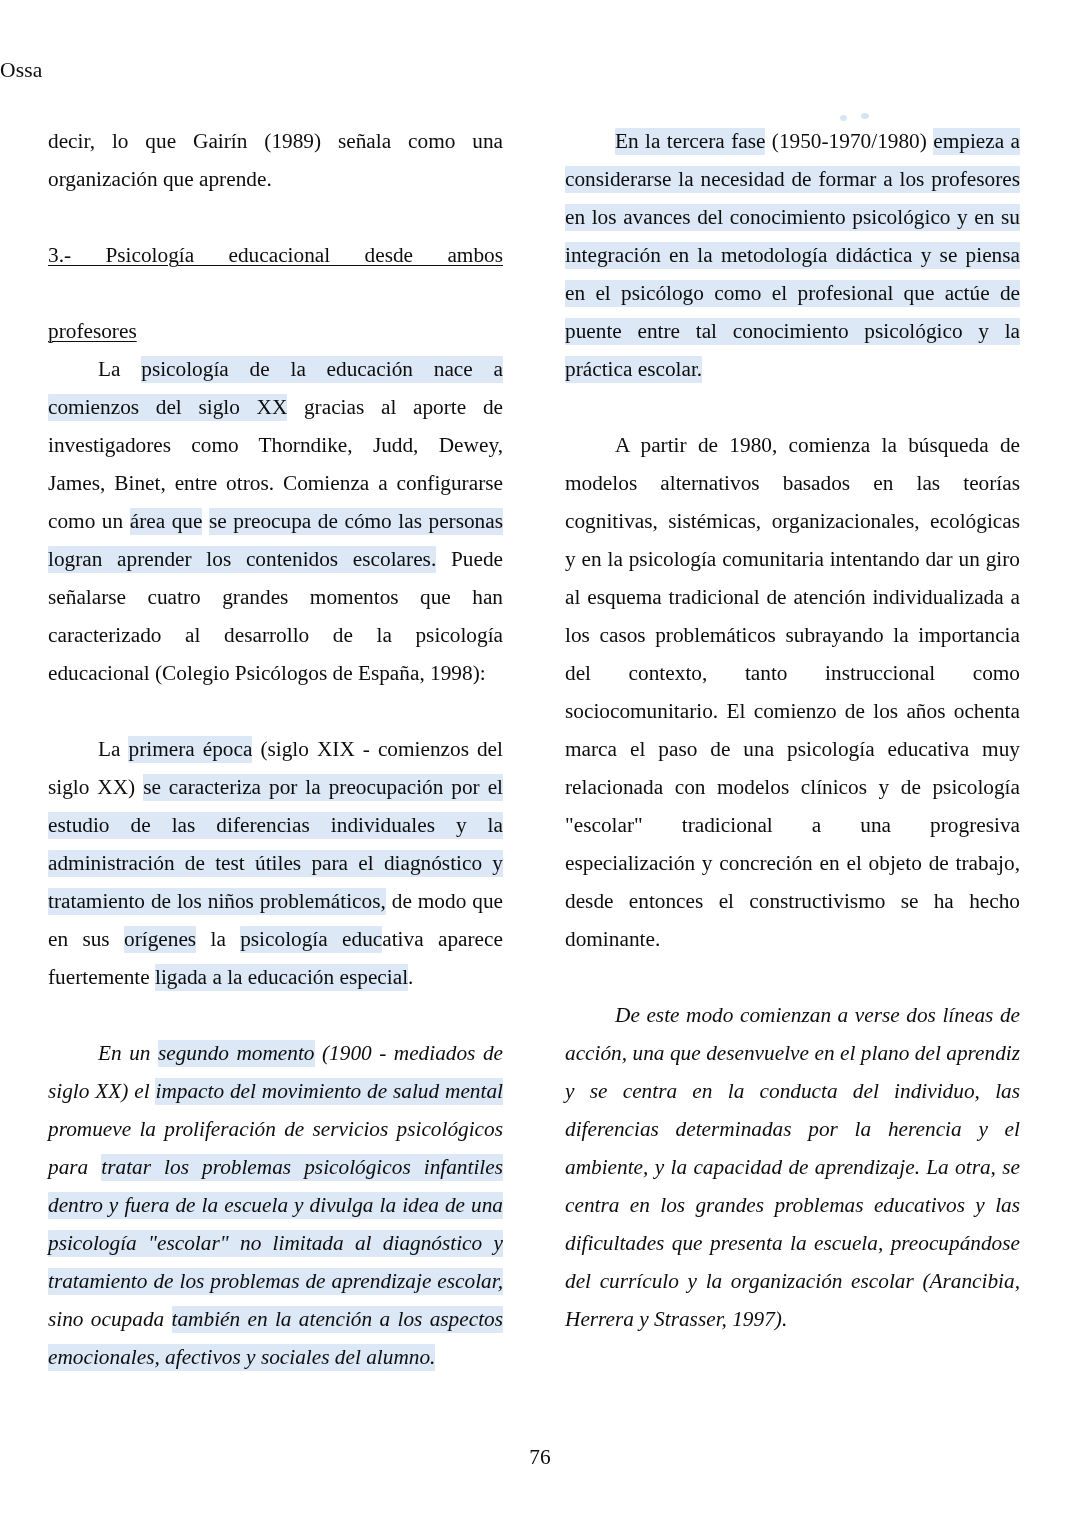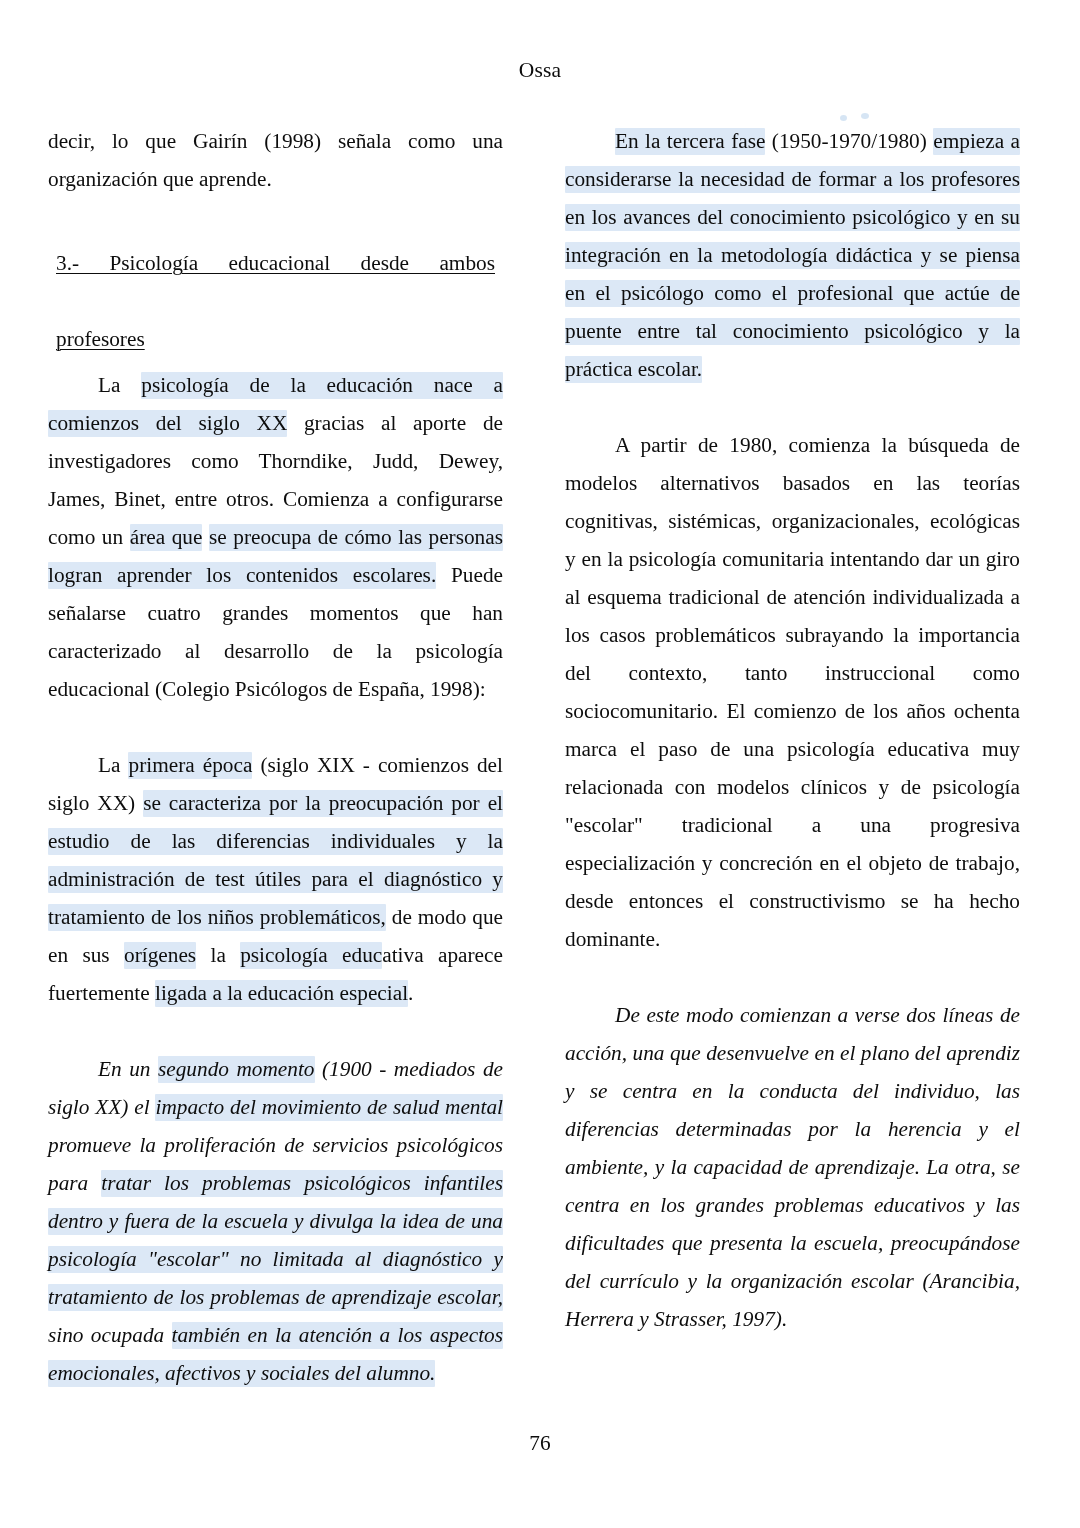--- a/index.html
+++ b/index.html
@@ -22,21 +22,21 @@
     height: 1528px;
     box-sizing: border-box;
   }
 
   
   .running-head {
     position: absolute;
     top: 58px;
     left: 0;
     width: 1080px;
-    text-align: center;
+    text-align: left;
     font-size: 21.5px;
     letter-spacing: .2px;
   }
 
   
   .col {
     position: absolute;
     top: 122px;
     width: 455px;
     font-size: 21.3px;
@@ -55,21 +55,21 @@
   p.para:last-child { margin-bottom: 0; font-style: italic; }
 
   
   .indent { display: inline-block; width: 50px; }
 
   .gap-sm { height: 38px; }
   .gap-md { height: 38px; }
 
   
   .section-heading {
-    margin: 8px;
+    margin: 0;
     font-size: 21.3px;
     line-height: 38px;
     font-weight: normal;
     text-align: justify;
     text-decoration: underline;
     text-underline-offset: 3px;
     text-decoration-thickness: 1.2px;
   }
   .section-heading .line1 {
     display: block;
@@ -97,40 +97,40 @@
     border-radius: 50%;
     background: #cfe0f2;
     opacity: .85;
   }
   .speck-a { left: 840px; top: 115px; width: 7px; height: 6px; }
   .speck-b { left: 861px; top: 113px; width: 8px; height: 6px; }
 
   
   .folio {
     position: absolute;
-    bottom: 72px;
+    bottom: 58px;
     left: 0;
     width: 1080px;
     text-align: center;
     font-size: 21.3px;
   }
 </style>
 </head>
 <body>
 
 <div class="page">
 
   <div class="running-head">Ossa</div>
 
   <div class="speck speck-a"></div>
   <div class="speck speck-b"></div>
 
   <div class="col col-left">
 
-    <p class="para"><span>decir, lo que Gairín (1998) señala como una organización que aprende.</span></p>
+    <p class="para"><span>decir, lo que Gairín (1989) señala como una organización que aprende.</span></p>
 
     <div class="gap-sm"></div>
 
     <h2 class="section-heading"><span class="line1">3.-   Psicología   educacional   desde   ambos</span><span>profesores</span></h2>
 
     <p class="para"><span class="indent"></span><span>La </span><span class="hl">psicología de la educación nace a comienzos del siglo XX</span><span> gracias al aporte de investigadores como Thorndike, Judd, Dewey, James, Binet, entre otros. Comienza a configurarse como un </span><span class="hl">área que</span><span>  </span><span class="hl">se preocupa de cómo las personas logran aprender los contenidos escolares.</span><span> Puede señalarse cuatro grandes momentos que han caracterizado al desarrollo de la psicología educacional (Colegio Psicólogos de España, 1998):</span></p>
 
     <div class="gap-md"></div>
 
     <p class="para"><span class="indent"></span><span>La </span><span class="hl">primera época</span><span> (siglo XIX - comienzos del siglo XX) </span><span class="hl">se caracteriza por la preocupación por el estudio de las diferencias individuales y la administración de test útiles para el diagnóstico y tratamiento de los niños problemáticos,</span><span> de modo que en sus </span><span class="hl">orígenes</span><span> la </span><span class="hl">psicología educ</span><span>ativa aparece fuertemente </span><span class="hl">ligada a la educación especial</span><span>.</span></p>

